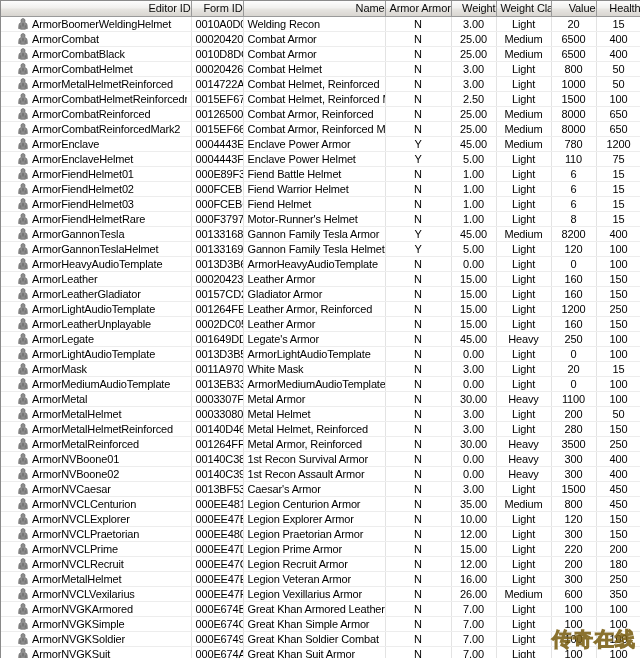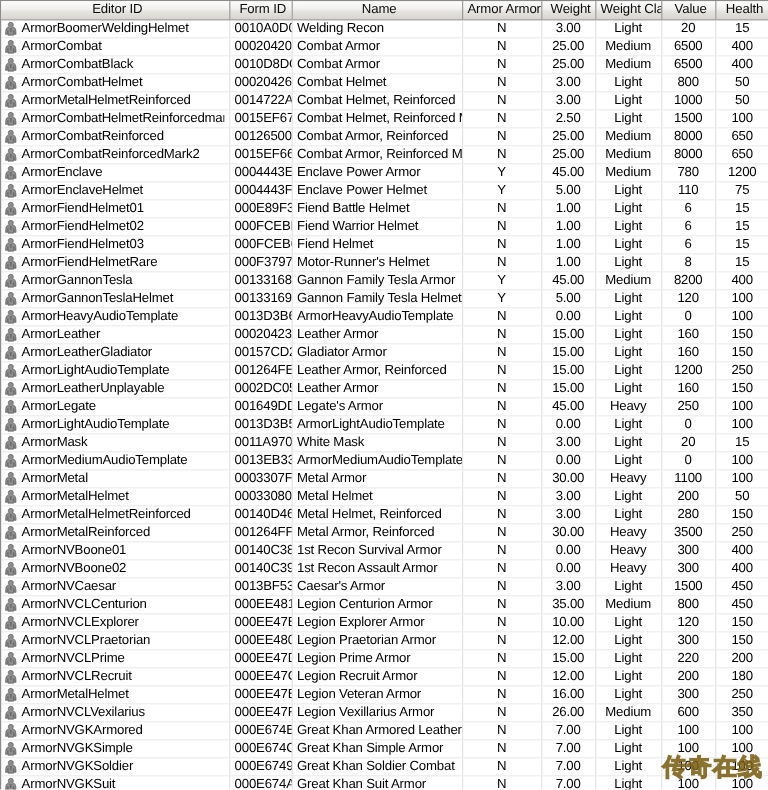--- a/index.html
+++ b/index.html
@@ -31,41 +31,41 @@
     table-layout: fixed;
   }
   thead th {
     height: 15px;
     background: linear-gradient(to bottom, #fdfdfd 0%, #f1f0ee 45%, #e7e5e1 55%, #d8d5d0 100%);
     border-right: 1px solid #9a9a9a;
     border-bottom: 1px solid #9a9a9a;
     font-weight: normal;
     font-size: 11px;
     color: #0b0b0b;
-    text-align: center;
+    text-align: right;
     padding: 0 0 0 4px;
     white-space: nowrap;
     overflow: hidden;
     box-sizing: border-box;
     letter-spacing: -0.1px;
   }
   tbody td {
     height: 14px;
     border-right: 1px solid #e3e3e3;
     border-bottom: 1px solid #ededed;
     padding: 0 4px 0 4px;
     font-size: 11px;
     white-space: nowrap;
     overflow: hidden;
     box-sizing: border-box;
     line-height: 14px;
     letter-spacing: -0.15px;
   }
   td.c-center { text-align: center; padding: 0; }
-  td.c-editor { padding-left: 2px; }
+  td.c-editor { padding-left: 16px; }
   .cell-inner {
     display: flex;
     align-items: center;
     gap: 3px;
     height: 14px;
     overflow: hidden;
   }
   .icon-armor {
     flex: 0 0 auto;
     width: 12px;

